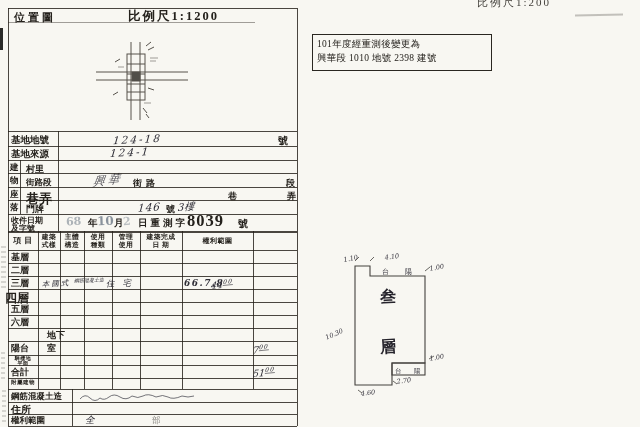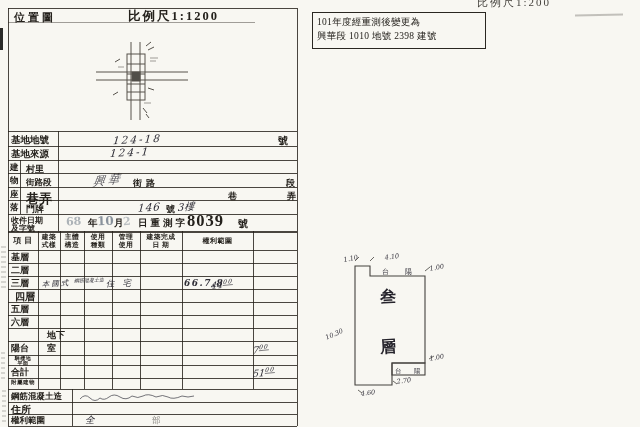--- a/index.html
+++ b/index.html
@@ -85,21 +85,21 @@
     <path d="M2 7 q5 -6 10 -1 t10 0 q4 3 9 -1 t11 0 t12 -1 q6 3 11 0 t13 1 q7 -3 12 0 t14 -1 q6 2 12 0" stroke="#3b3a45" stroke-width="1" fill="none" opacity=".7"></path>
   </svg>
   <div class="abs print lbl" style="left:11px;top:403px;width:50px;font-size:10px">住所</div>
   <div class="abs print lbl" style="left:11px;top:415px;width:50px;font-size:8.5px">權利範圍</div>
   <div class="abs hw" style="left:85px;top:414px;font-size:9.5px;transform:rotate(-3deg)">全</div>
   <div class="abs print" style="left:152px;top:415px;font-size:8.5px;opacity:.55">部</div>
 
   <div class="abs print" style="left:477px;top:-5px;font-size:11px;letter-spacing:2px;opacity:.85">比例尺1:200</div>
   <div class="abs" style="left:575px;top:14px;width:48px;height:2px;background:rgba(150,148,142,.55);transform:rotate(-1deg)"></div>
 
-  <div class="abs" style="left:312px;top:12px;width:158px;height:33px;border:1.3px solid #2a2721;padding:2px 10px 0 4px;font-size:9.5px;line-height:1.5;letter-spacing:.3px">
+  <div class="abs" style="left:312px;top:34px;width:158px;height:33px;border:1.3px solid #2a2721;padding:2px 16px 0 4px;font-size:9.5px;line-height:1.5;letter-spacing:.3px">
     <div>101年度經重測後變更為</div>
     <div>興華段 1010 地號 2398 建號</div>
   </div>
 
   <svg class="abs" style="left:325px;top:252px" width="200" height="155" viewBox="0 0 200 155">
     <g stroke="#35322e" stroke-width="1.1" fill="none" opacity=".92">
       <polygon points="30,14 45,14 45,24 100,24 100,111 67,111 67,133 30,133"></polygon>
       <rect x="67" y="111" width="33" height="12"></rect>
       <path d="M30 9 l4 -4 M45 9 l4 -4 M100 19 l5 -4 M104 107 l5 -3 M68 129 l4 3 M33 138 l4 3" stroke-width=".8"></path>
     </g>
@@ -190,21 +190,21 @@
         <span>權利範圍</span>
       </div>
       <div class="abs print lbl" style="left: 11px; top: 251px; width: 24px; font-size: 9px;">基層</div>
       <div class="abs print lbl" style="left: 11px; top: 264px; width: 24px; font-size: 9px;">二層</div>
       <div class="abs print lbl" style="left: 11px; top: 277px; width: 24px; font-size: 9px;">三層</div>
       <div class="abs hw" style="left: 42px; top: 279px; font-size: 7.5px; letter-spacing: 2px; transform: rotate(-3deg);">本國式</div>
       <div class="abs hw" style="left: 74px; top: 277px; width: 30px; font-size: 5px; line-height: 1.2; transform: rotate(-2deg);">鋼筋混凝土造</div>
       <div class="abs hw" style="left: 106px; top: 278px; font-size: 8.5px; letter-spacing: 8px; transform: rotate(-2deg);">住宅</div>
       <div class="abs hw" style="left: 161px; top: 278px; font-size: 9px; font-weight: bold; letter-spacing: 1.5px; margin-left: 23px;">66.7.8</div>
       <div class="abs hw" style="left: 211px; top: 277.5px; font-size: 9.5px; transform: rotate(-5deg) skewX(-10deg);"><span>44</span><span style="font-size: 6px; vertical-align: 4px; letter-spacing: 1px; border-bottom: 0.5px solid rgba(46, 45, 54, 0.6);">00</span></div>
-      <div class="abs print lbl" style="left: 15px; top: 290px; width: 24px; font-size: 10px;">四層</div>
+      <div class="abs print lbl" style="left: 5px; top: 290px; width: 24px; font-size: 12px;">四層</div>
       <div class="abs print lbl" style="left: 11px; top: 303px; width: 24px; font-size: 9px;">五層</div>
       <div class="abs print lbl" style="left: 11px; top: 316px; width: 24px; font-size: 9px; text-align: center;">六層</div>
       <div class="abs print lbl" style="left: 11px; top: 329px; width: 24px; font-size: 9px; margin-left: 36px;">地下室</div>
       <div class="abs print lbl" style="left: 11px; top: 342.25px; width: 24px; font-size: 9px;">陽台</div>
       <div class="abs hw" style="left: 253px; top: 342.5px; font-size: 9.5px; transform: rotate(-5deg) skewX(-10deg);"><span>7</span><span style="font-size: 6px; vertical-align: 4px; letter-spacing: 1px; border-bottom: 0.5px solid rgba(46, 45, 54, 0.6);">00</span></div>
       <div class="abs print" style="left: 10px; top: 355.5px; width: 26px; font-size: 5px; font-weight: 600; line-height: 1.1; text-align: center; letter-spacing: 0.5px;"><span>騎樓地</span><span style="display: block;">平面</span></div>
       <div class="abs print lbl" style="left: 11px; top: 365.5px; width: 24px; font-size: 9px;">合計</div>
       <div class="abs hw" style="left: 253px; top: 366px; font-size: 9.5px; transform: rotate(-5deg) skewX(-10deg);"><span>51</span><span style="font-size: 6px; vertical-align: 4px; letter-spacing: 1px; border-bottom: 0.5px solid rgba(46, 45, 54, 0.6);">00</span></div>
       <div class="abs print" style="left: 10px; top: 378.5px; width: 26px; font-size: 5.5px; font-weight: 600; line-height: 1.1; text-align: center; letter-spacing: 0.5px;"><span>附屬建物</span></div>
     </div>

